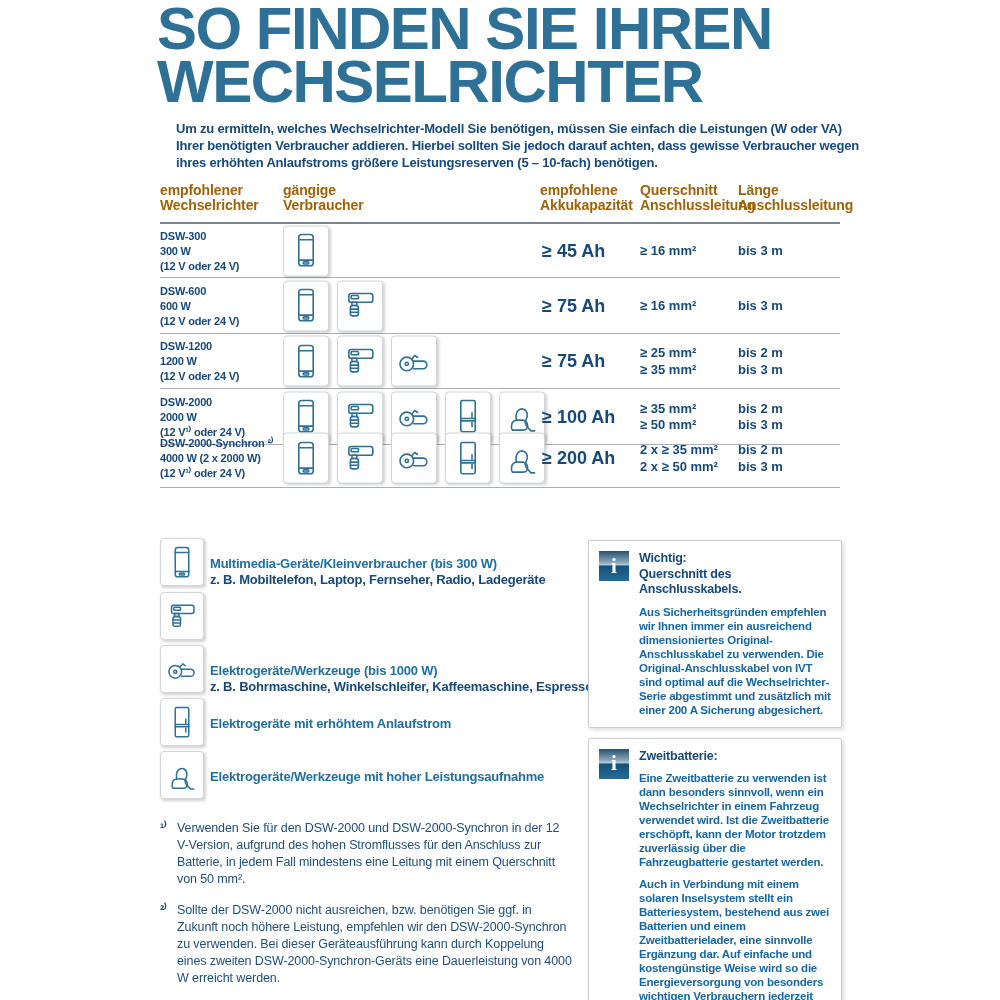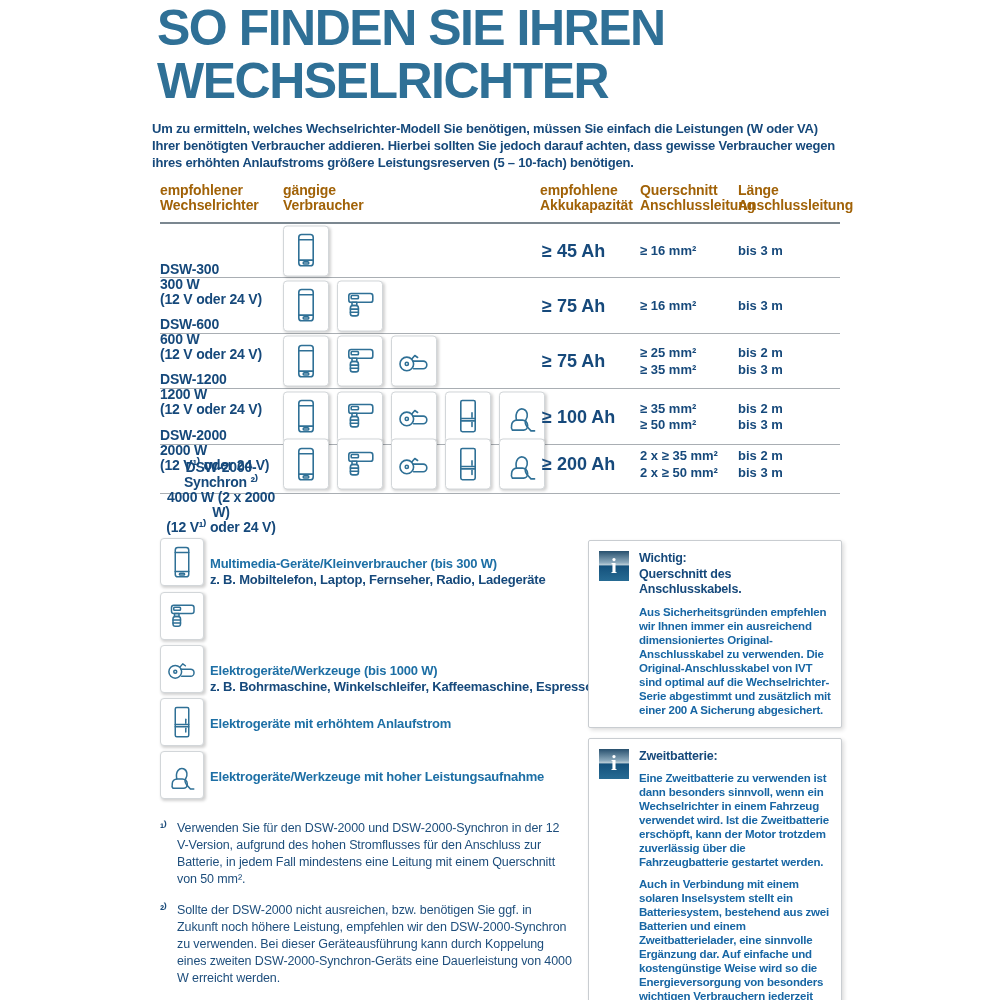--- a/index.html
+++ b/index.html
@@ -5,40 +5,40 @@
   html,body{margin:0;padding:0;background:#ffffff;}
   .page{
     position:relative;width:1000px;height:1000px;background:#ffffff;
     font-family:"Liberation Sans", sans-serif;overflow:hidden;
   }
   .pre{white-space:pre-line;}
 
   
   .title{
     position:absolute;left:157px;top:2px;width:720px;
-    font-size:50px;line-height:53px;font-weight:bold;letter-spacing:-1.5px;
+    font-size:60px;line-height:53px;font-weight:bold;letter-spacing:-1.5px;
     color:#2f7096;text-transform:uppercase;
   }
   
   .intro{
-    position:absolute;left:152px;top:120px;width:690px;
+    position:absolute;left:176px;top:120px;width:690px;
     font-size:13px;line-height:17px;font-weight:bold;letter-spacing:-0.2px;
     color:#16497b;
   }
 
   
   .tbl{position:absolute;left:160px;top:183px;width:680px;}
   .th{position:absolute;top:0;font-size:14px;line-height:14.5px;font-weight:bold;color:#a16207;letter-spacing:-0.1px;}
   .th1{left:0;}   .th2{left:123px;} .th3{left:380px;} .th4{left:480px;} .th5{left:578px;}
   .head-line{position:absolute;left:0;top:39px;width:680px;height:2px;background:#7b8790;}
   .trow{position:absolute;left:0;width:680px;border-bottom:1px solid #a9aeb3;}
   .r1{top:41px;height:53px;} .r2{top:95px;height:55px;} .r3{top:151px;height:54px;}
-  .r4{top:206px;height:55px;} .r5{top:252px;height:58px;text-align:center;}
+  .r4{top:206px;height:55px;} .r5{top:246px;height:58px;}
   .cell{position:absolute;top:50%;transform:translateY(-50%);color:#16497b;font-weight:bold;}
-  .c-model{left:0;width:122px;font-size:14px;line-height:15px;letter-spacing:-0.2px;margin-top:33px;}
+  .c-model{left:0;width:122px;font-size:11px;line-height:15px;letter-spacing:-0.2px;}
   .c-icons{left:123px;display:flex;gap:8px;align-items:center;}
   .c-cap{left:382px;font-size:18px;}
   .c-cross{left:480px;font-size:13px;line-height:16.5px;}
   .c-len{left:578px;font-size:13px;line-height:16.5px;}
 
   
   .ibox{
     display:flex;align-items:center;justify-content:center;
     width:44px;height:49px;background:#fff;border:1px solid #d2d6d9;border-radius:4px;
     box-shadow:1.5px 1.5px 3px rgba(0,0,0,0.18);

